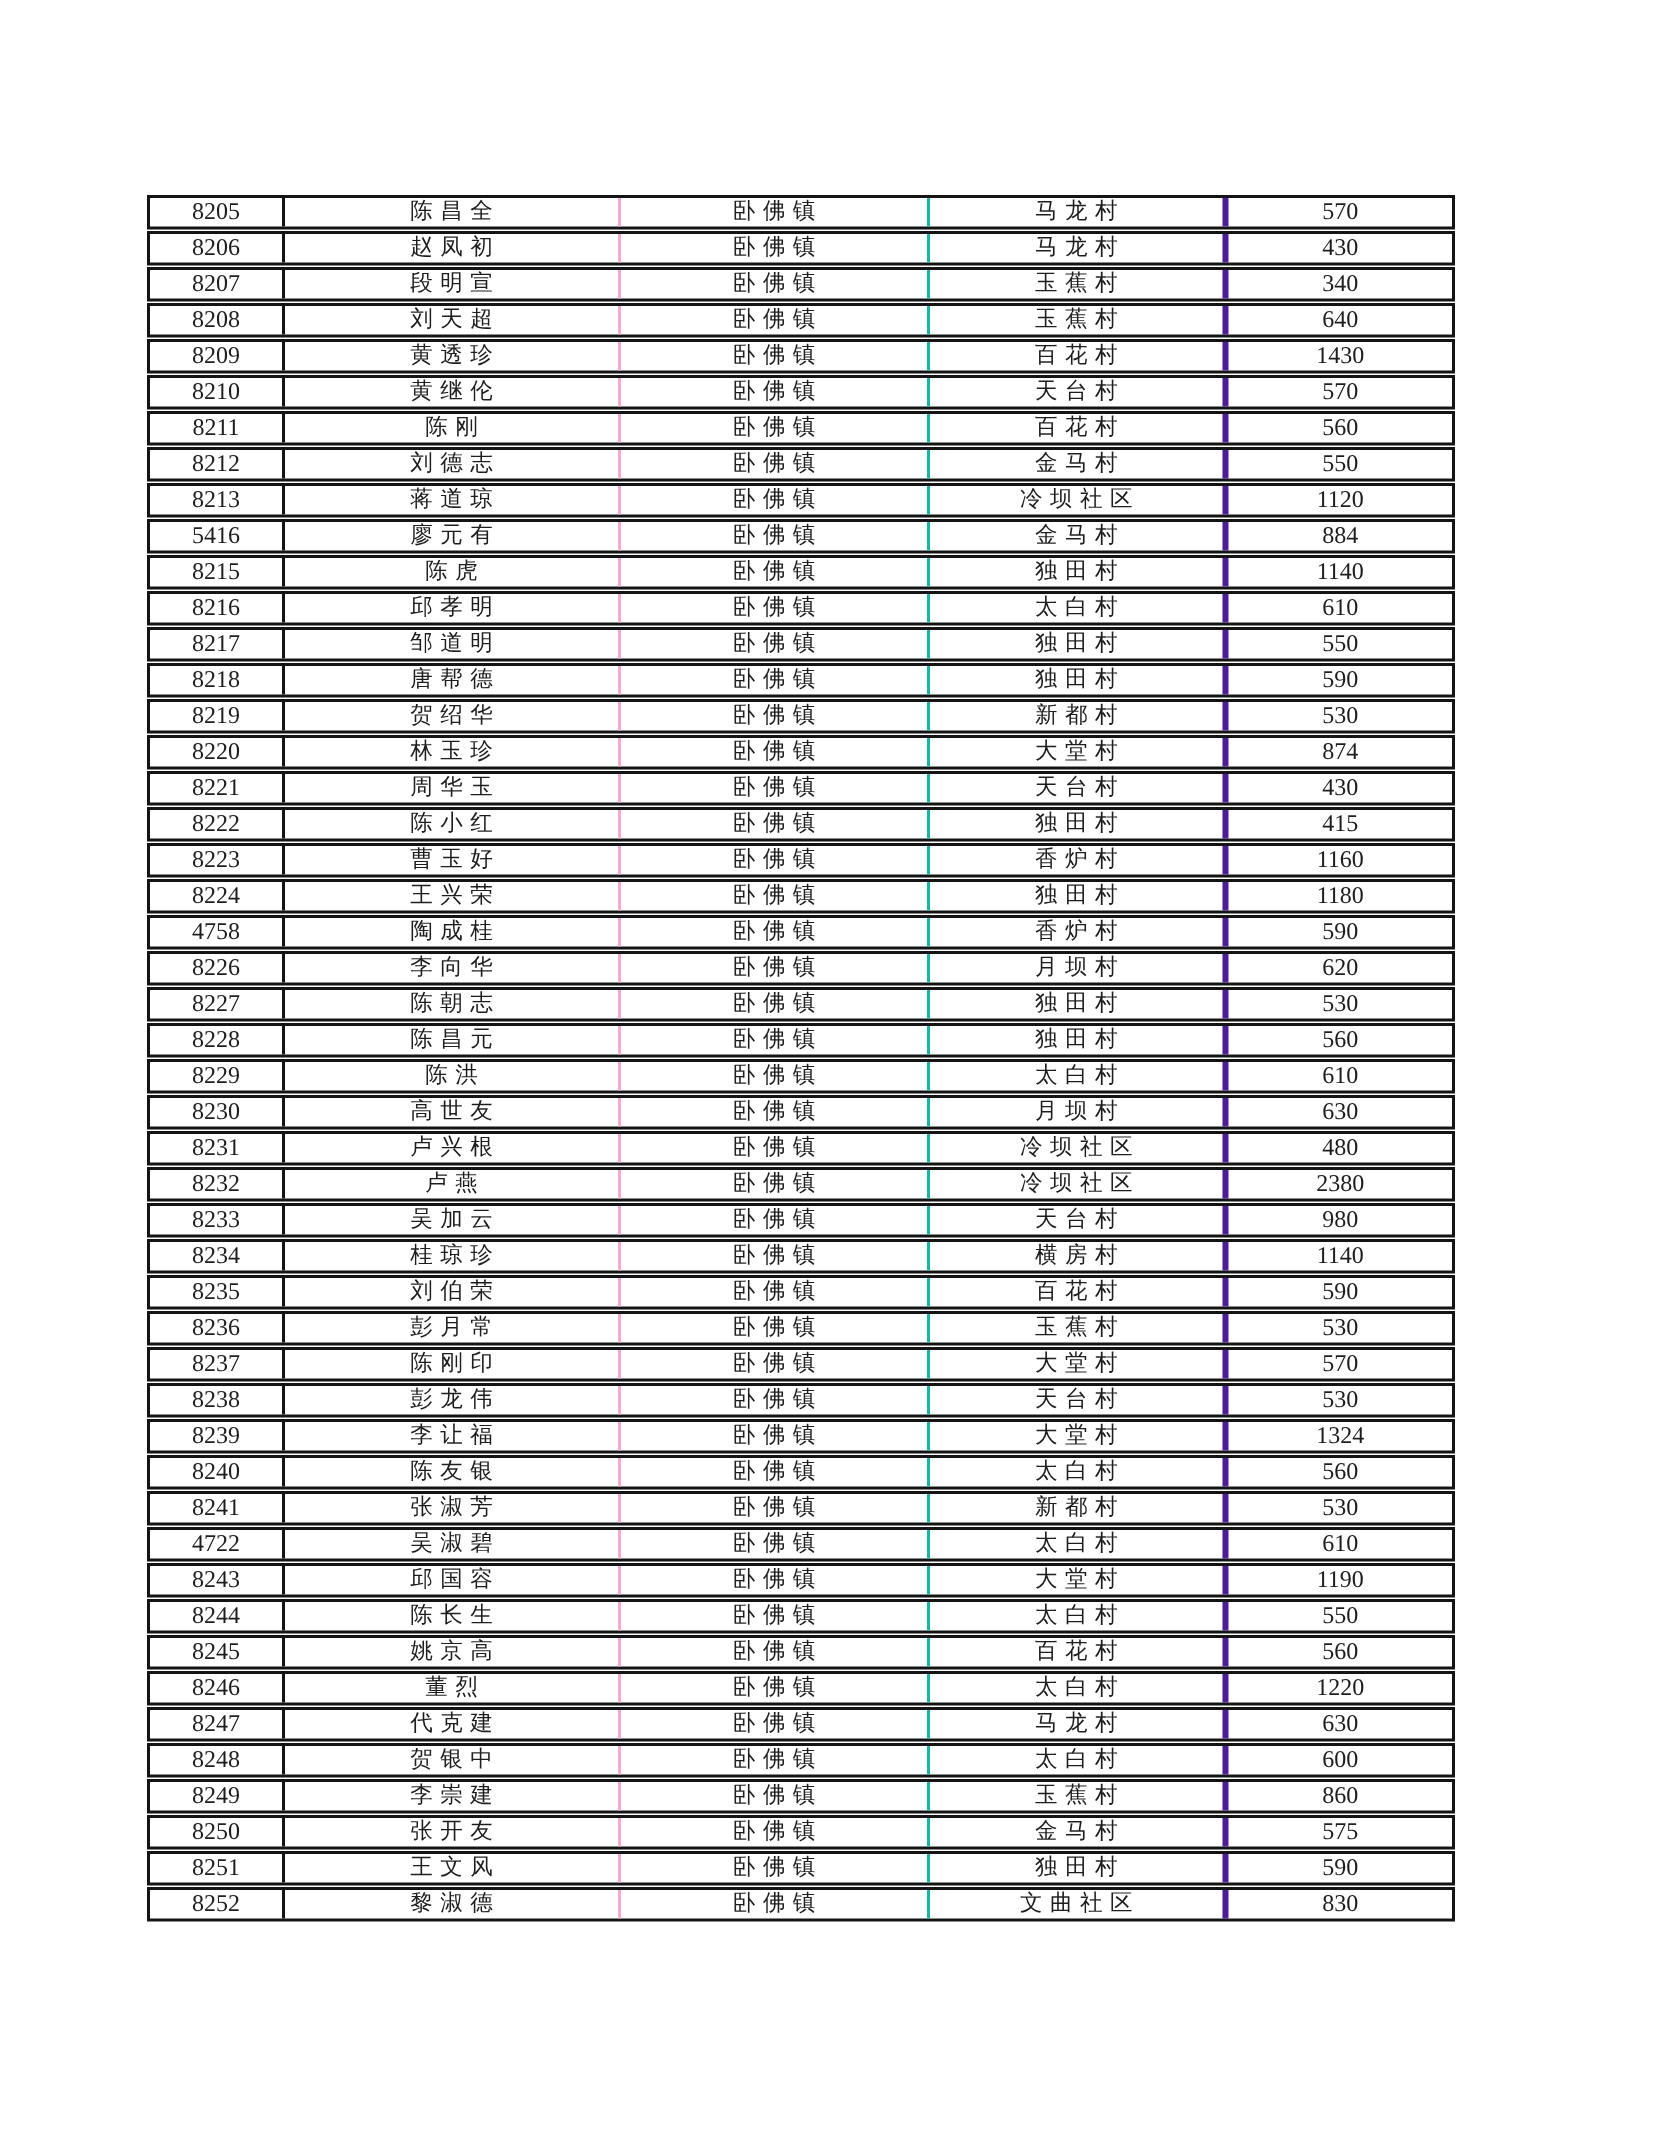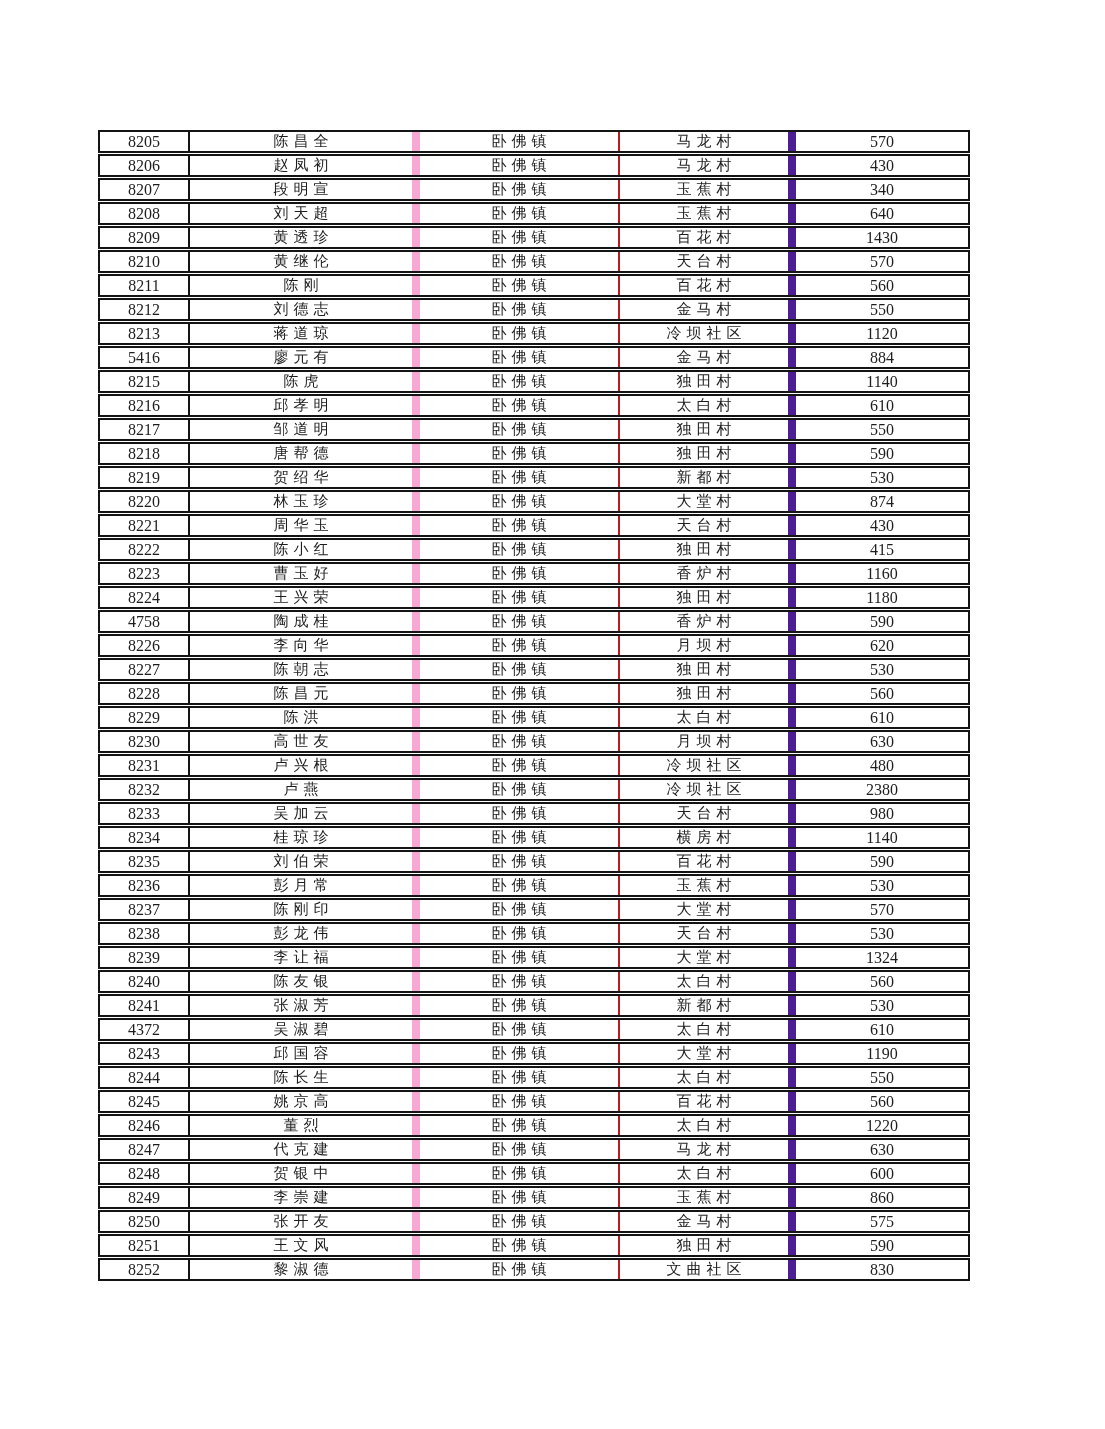--- a/index.html
+++ b/index.html
@@ -39,23 +39,23 @@
     align-items: center;
     justify-content: center;
     font-size: 16px;
     color: #1d1d1d;
     line-height: 1;
     overflow: hidden;
     white-space: nowrap;
   }
   .c-id      { width: 88px; }
   .c-name    { width: 224px; border-left: 2px solid #141414; }
-  .c-town    { width: 206px; border-left: 8px solid #f9a8d4; }
-  .c-village { width: 170px; border-left: 2px solid #b91c1c; }
-  .c-amount  { flex: 1;      border-left: 8px solid #4c1d95; }
+  .c-town    { width: 206px; border-left: 2px solid #f9a8d4; }
+  .c-village { width: 197px; border-left: 2px solid #14b8a6; }
+  .c-amount  { flex: 1;      border-left: 4px solid #4c1d95; }
   .cjk {
     font-size: 15px;
     letter-spacing: 5px;
     padding-left: 5px; 
   }
 </style>
 </head>
 <body>
 
 <div class="page">
@@ -350,21 +350,21 @@
 
   <div class="row">
     <div class="cell c-id">8241</div>
     <div class="cell c-name cjk">张淑芳</div>
     <div class="cell c-town cjk">卧佛镇</div>
     <div class="cell c-village cjk">新都村</div>
     <div class="cell c-amount">530</div>
   </div>
 
   <div class="row">
-    <div class="cell c-id">4372</div>
+    <div class="cell c-id">4722</div>
     <div class="cell c-name cjk">吴淑碧</div>
     <div class="cell c-town cjk">卧佛镇</div>
     <div class="cell c-village cjk">太白村</div>
     <div class="cell c-amount">610</div>
   </div>
 
   <div class="row">
     <div class="cell c-id">8243</div>
     <div class="cell c-name cjk">邱国容</div>
     <div class="cell c-town cjk">卧佛镇</div>

